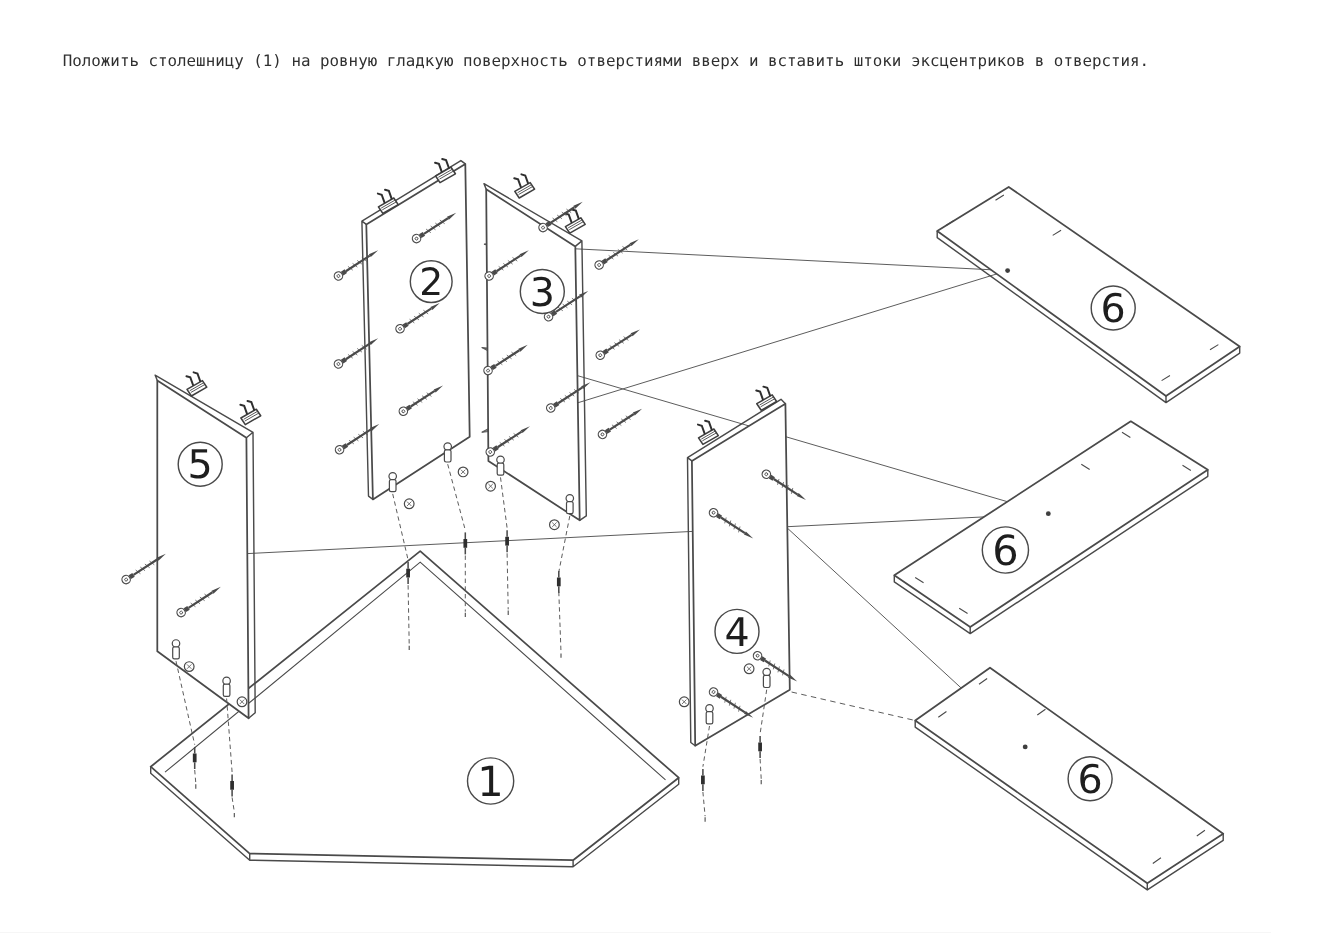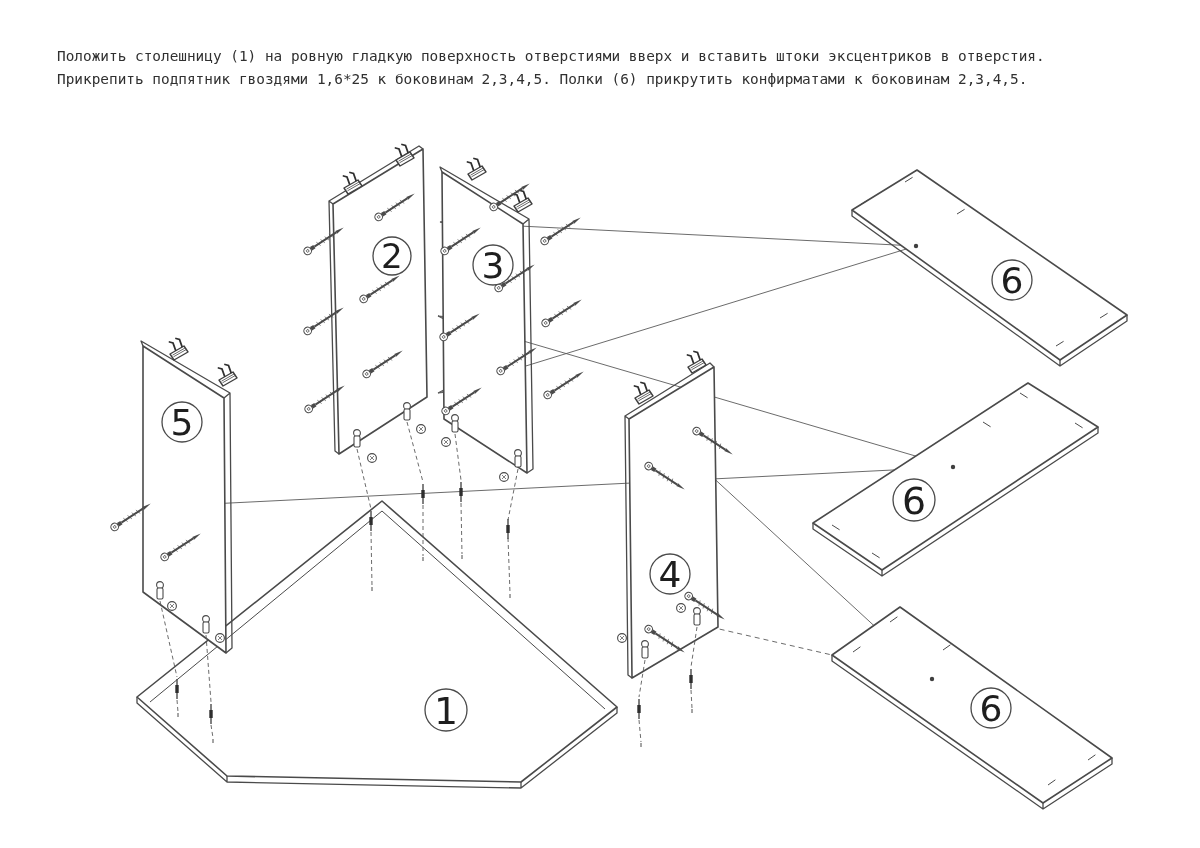--- a/index.html
+++ b/index.html
@@ -21,21 +21,20 @@
   .lblc{fill:#fff;stroke:var(--line);stroke-width:1.3;}
   .lblt{fill:#1e1e1e;font-family:"DejaVu Sans",sans-serif;font-weight:400;}
 </style>
 </head>
 <body>
 
 <div class="page" style="--line: #4a4a4a; --leader: #5a5a5a; --text: #303030; --bg: #ffffff;">
 
   <div class="instructions">
     <div>Положить столешницу (1) на ровную гладкую поверхность отверстиями вверх и вставить штоки эксцентриков в отверстия.</div>
-    <div>Прикрепить подпятник гвоздями 1,6*25 к боковинам 2,3,4,5. Полки (6) прикрутить конфирматами к боковинам 2,3,4,5.</div>
   </div>
 
   <svg class="diagram" width="1200" height="848" viewBox="0 0 1200 848" xmlns="http://www.w3.org/2000/svg">
 
     <defs>
       <marker id="arr" markerWidth="24" markerHeight="16" refX="1.5" refY="8" orient="auto" markerUnits="userSpaceOnUse">
         <path d="M21,4.2 L1.5,8 L21,11.8" fill="none" stroke="#5a5a5a" stroke-width="1"></path>
       </marker>
 
       <g id="screw">

